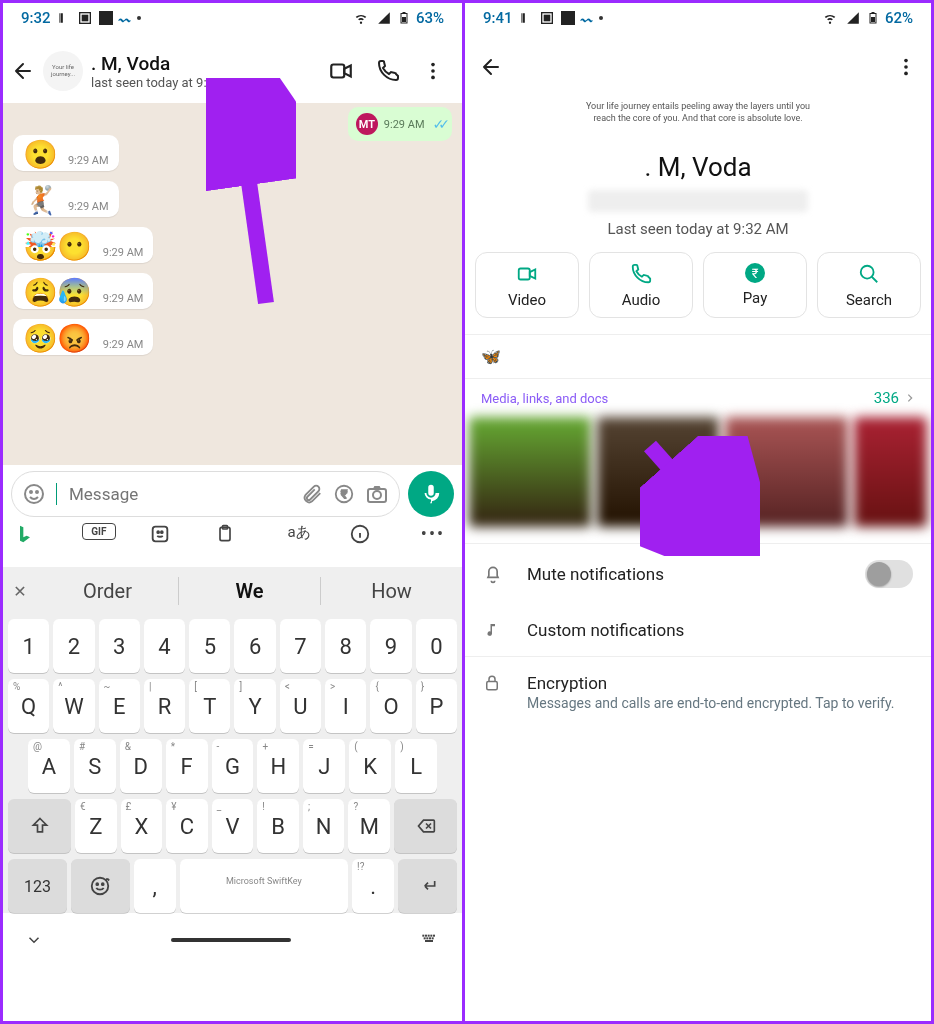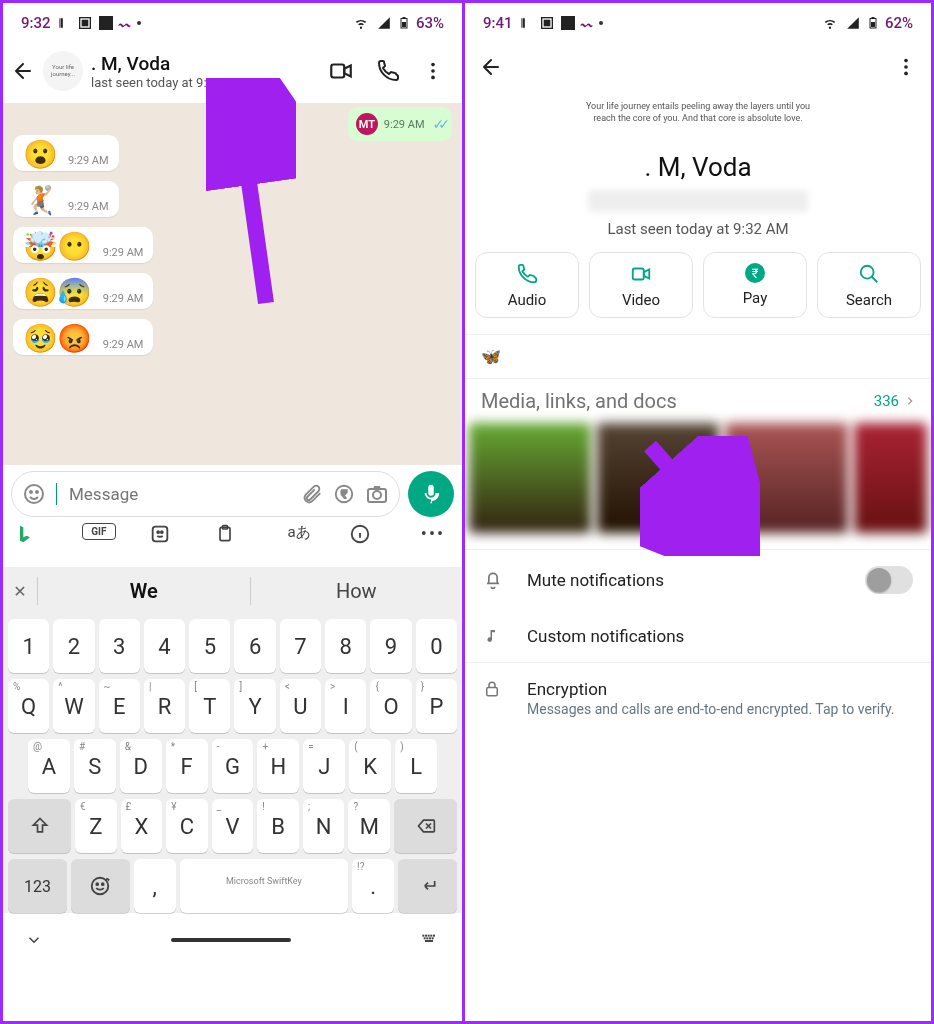--- a/index.html
+++ b/index.html
@@ -1,20 +1,20 @@
 <!DOCTYPE html>
 <html><head>
 <meta charset="utf-8">
 <style>
 *{box-sizing:border-box;margin:0;padding:0;font-family:Roboto,-apple-system,Arial,sans-serif}
 body{background:#fff;display:flex;width:934px;height:1024px;border:3px solid #9b2bff}
 .pane{position:relative;height:100%;background:#fff;overflow:hidden}
 .pane-left{width:462px;border-right:3px solid #9b2bff}
 .pane-right{width:466px}
-.statusbar{display:flex;align-items:center;justify-content:space-between;padding:6px 18px 2px;height:36px;font-size:15px;font-weight:500;color:#701a75}
+.statusbar{display:flex;align-items:flex-start;justify-content:space-between;padding:6px 18px 2px;height:36px;font-size:15px;font-weight:500;color:#0369a1}
 .sb-left,.sb-right{display:flex;align-items:center;gap:6px}
 .sb-right svg{vertical-align:middle}
 .glyph{display:inline-flex;align-items:center}
 .dot{width:4px;height:4px;border-radius:50%;background:#333;display:inline-block}
 .sq{width:14px;height:14px;background:#222;display:inline-block}
 
 .chat-hdr{display:flex;align-items:center;height:64px;padding:0 8px;background:#fff}
 .ch-back{width:32px;text-align:center}
 .ch-avatar{width:40px;height:40px;border-radius:50%;background:#f4f4f4;display:flex;align-items:center;justify-content:center;font-size:6px;color:#666;margin-right:8px;padding:6px;text-align:center;line-height:1.1}
 .ch-title{flex:1}
@@ -61,21 +61,21 @@
 .r-blur{height:22px;width:220px;margin:8px auto;background:#eee;border-radius:4px;filter:blur(3px)}
 .r-seen{text-align:center;font-size:15px;color:#555;margin-top:6px}
 .r-actions{display:flex;gap:10px;padding:14px 10px 16px;border-bottom:1px solid #eee}
 .r-act{flex:1;border:1px solid #e3e3e3;border-radius:12px;text-align:center;padding:10px 0 8px;display:flex;flex-direction:column;align-items:center;gap:6px;color:#222;font-size:15px}
 .r-act svg{color:#00a884}
 .pay-ico{width:20px;height:20px;border-radius:50%;background:#00a884;color:#fff;font-size:13px;display:flex;align-items:center;justify-content:center}
 .section{padding:12px 16px;border-bottom:1px solid #eee}
 .about-emo{font-size:16px}
 .about-date{font-size:14px;color:#667781;margin-top:4px}
 .row{display:flex;align-items:center;justify-content:space-between;padding:10px 16px}
-.row .lbl{font-size:20px;color:#737373}
+.row .lbl{font-size:13px;color:#8b5cf6}
 .cnt{color:#00a884;font-size:15px;display:flex;align-items:center;gap:6px}
 .media-strip{display:flex;gap:6px;padding:0 4px 16px;border-bottom:1px solid #eee}
 .thumb{flex:1;height:110px;border-radius:4px;filter:blur(6px)}
 .opt{display:flex;align-items:center;gap:22px;padding:16px 18px;border-bottom:0;font-size:17px;color:#222}
 .opt.small-sub{align-items:flex-start}
 .opt .oi{width:22px;color:#666}
 .opt-sub{font-size:14px;color:#667781;margin-top:2px}
 .toggle{width:48px;height:28px;background:#e0e0e0;border-radius:16px;position:relative;margin-left:auto}
 .toggle::after{content:"";position:absolute;left:2px;top:2px;width:24px;height:24px;border-radius:50%;background:#9e9e9e;box-shadow:0 1px 2px rgba(0,0,0,.3)}
 
@@ -258,20 +258,21 @@
           <circle cx="12" cy="12" r="9"></circle>
           <line x1="12" y1="8" x2="12" y2="8"></line>
           <line x1="12" y1="11" x2="12" y2="16"></line>
         </svg>
       </span>
     <span class="kt-icon" style="letter-spacing:2px">•••</span>
   </div>
 
   <div class="suggest">
     <div class="sx">✕</div>
+    <div class="sw">Order</div>
     <div class="sep"></div>
     <div class="sw mid">We</div>
     <div class="sep"></div>
     <div class="sw">How</div>
   </div>
 
   <div class="kb">
     <div class="krow">
       <div class="key">1</div>
       <div class="key">2</div>
@@ -433,31 +434,31 @@
       </span>
   </div>
 
   <div class="r-avatar">Your life journey entails peeling away the layers until you reach the core of you. And that core is absolute love.</div>
   <div class="r-name">. M, Voda</div>
   <div class="r-blur"></div>
   <div class="r-seen">Last seen today at 9:32 AM</div>
 
   <div class="r-actions">
     <div class="r-act">
-      <svg width="22" height="22" viewBox="0 0 24 24" fill="none" stroke="currentColor" stroke-width="2">
-          <path d="M22 17v2a2 2 0 01-2 2c-9 0-17-8-17-17a2 2 0 012-2h2a1 1 0 011 1l1 4-2 2a14 14 0 006 6l2-2 4 1a1 1 0 011 1z"></path>
-        </svg>
-      <span>Audio</span>
-    </div>
-    <div class="r-act">
       <svg width="24" height="22" viewBox="0 0 24 24" fill="none" stroke="currentColor" stroke-width="2">
           <rect x="3" y="6" width="12" height="12" rx="2"></rect>
           <path d="M15 10l6-3v10l-6-3z"></path>
         </svg>
       <span>Video</span>
+    </div>
+    <div class="r-act">
+      <svg width="22" height="22" viewBox="0 0 24 24" fill="none" stroke="currentColor" stroke-width="2">
+          <path d="M22 17v2a2 2 0 01-2 2c-9 0-17-8-17-17a2 2 0 012-2h2a1 1 0 011 1l1 4-2 2a14 14 0 006 6l2-2 4 1a1 1 0 011 1z"></path>
+        </svg>
+      <span>Audio</span>
     </div>
     <div class="r-act">
       <span class="pay-ico">₹</span>
       <span>Pay</span>
     </div>
     <div class="r-act">
       <svg width="22" height="22" viewBox="0 0 24 24" fill="none" stroke="currentColor" stroke-width="2">
           <circle cx="10" cy="10" r="7"></circle>
           <path d="M21 21l-6-6"></path>
         </svg>

